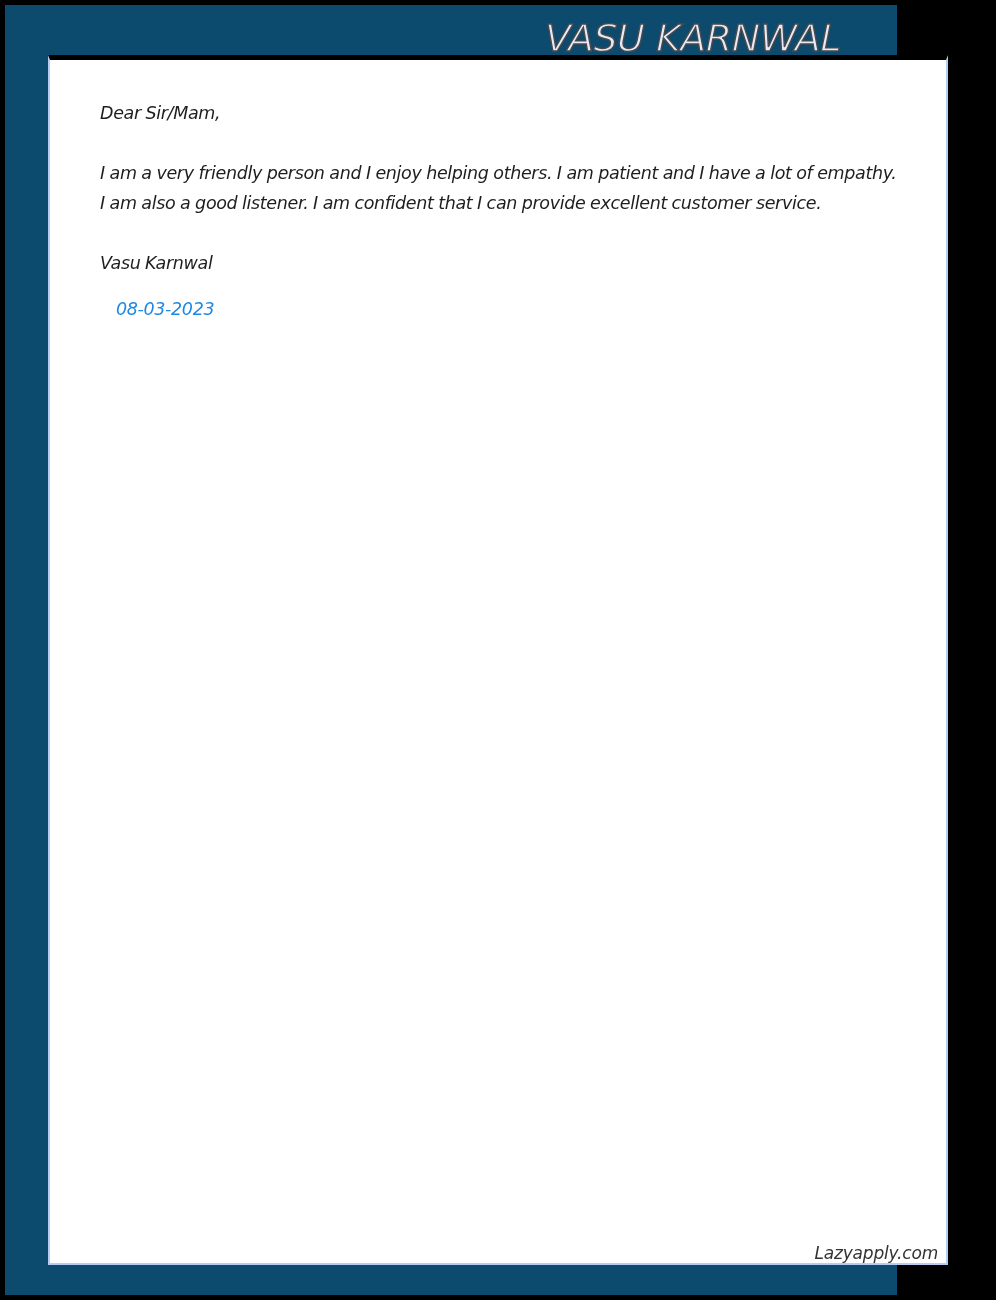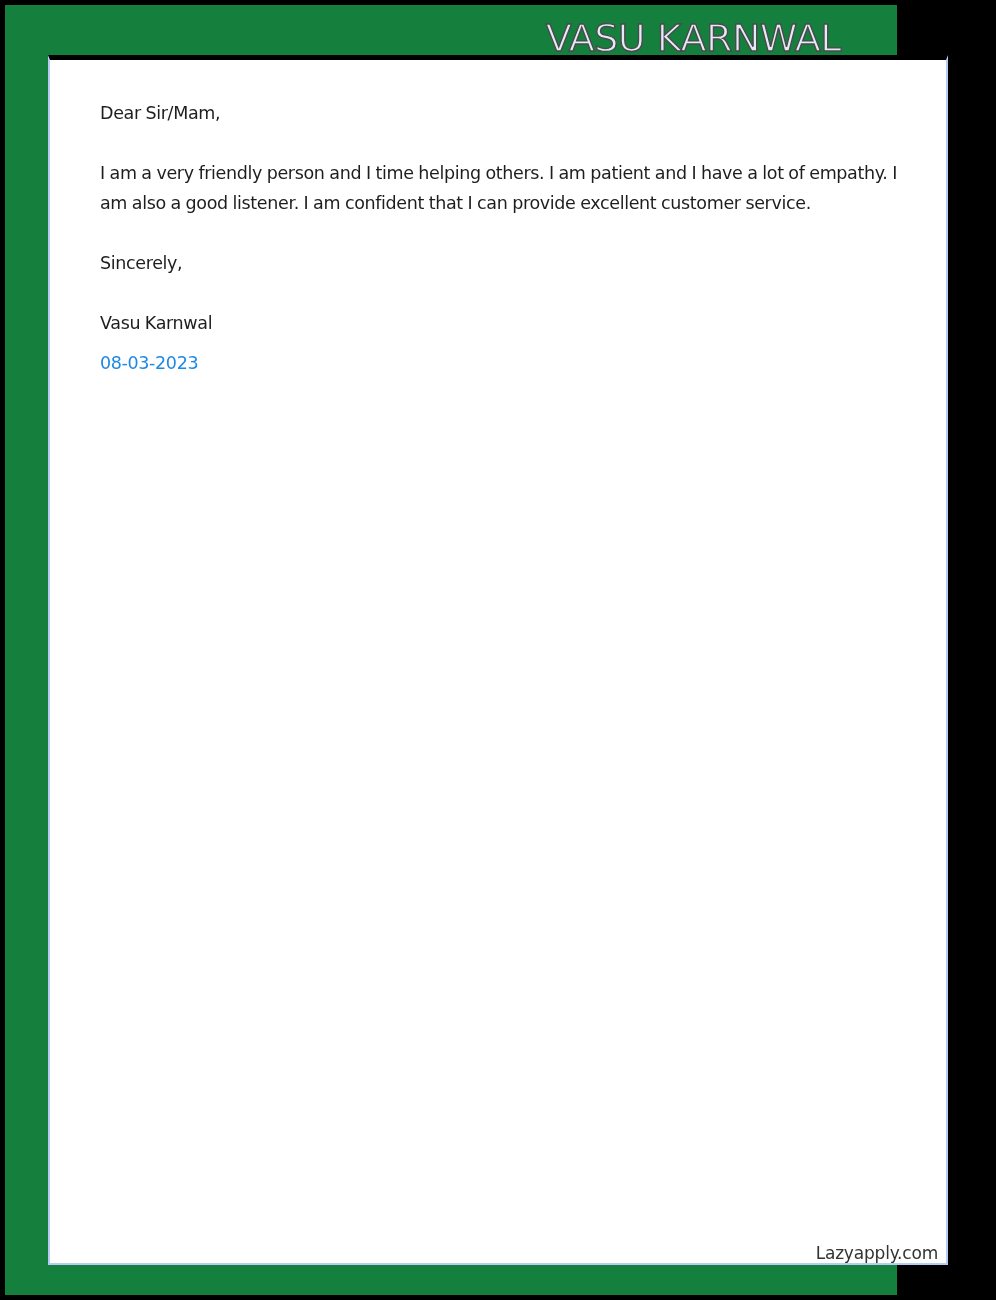--- a/index.html
+++ b/index.html
@@ -7,21 +7,22 @@
       width: 996px; height: 1300px;
       background: #000;
       position: relative;
       overflow: hidden;
       font-family: "DejaVu Sans", sans-serif;
     }
     .frame {
       position: absolute;
       left: 5px; top: 5px;
       width: 892px; height: 1290px;
-      background: #15803d;
+      background: #0c4a6e;
+      font-style: italic;
     }
     .name-title {
       position: absolute;
       right: 56px; top: 10px;
       font-family: "DejaVu Sans", sans-serif;
       font-size: 38px;
       letter-spacing: -0.5px;
       color: #e4eaf8;
       -webkit-text-stroke: 1.4px #4a4a4a;
       line-height: 46px;
@@ -46,40 +47,39 @@
       font-size: 17.5px;
       line-height: 30px;
       color: #1e1e1e;
       letter-spacing: -0.35px;
       word-spacing: -0.5px;
     }
     .letter p { margin: 0 1px 30px 0; }
     .letter p.sig { margin-bottom: 10px; }
     .letter .date {
       color: #1e88e5;
-      margin: 0;
+      margin: 16px;
     }
     .footer-brand {
       position: absolute;
       right: 8px; bottom: 0px;
       font-family: "DejaVu Sans", sans-serif;
       font-size: 17px;
       color: #333;
       letter-spacing: -0.2px;
     }
   </style>
 </head>
 <body>
 
 <div class="frame">
   <div class="name-title">VASU KARNWAL</div>
 
   <div class="card">
     <div class="letter">
       <p>Dear Sir/Mam,</p>
-      <p>I am a very friendly person and I time helping others. I am patient and I have a lot of empathy. I am also a good listener. I am confident that I can provide excellent customer service.</p>
-      <p>Sincerely,</p>
+      <p>I am a very friendly person and I enjoy helping others. I am patient and I have a lot of empathy. I am also a good listener. I am confident that I can provide excellent customer service.</p>
       <p class="sig">Vasu Karnwal</p>
       <p class="date">08-03-2023</p>
     </div>
     <div class="footer-brand">Lazyapply.com</div>
   </div>
 </div>
 
 </body></html>

